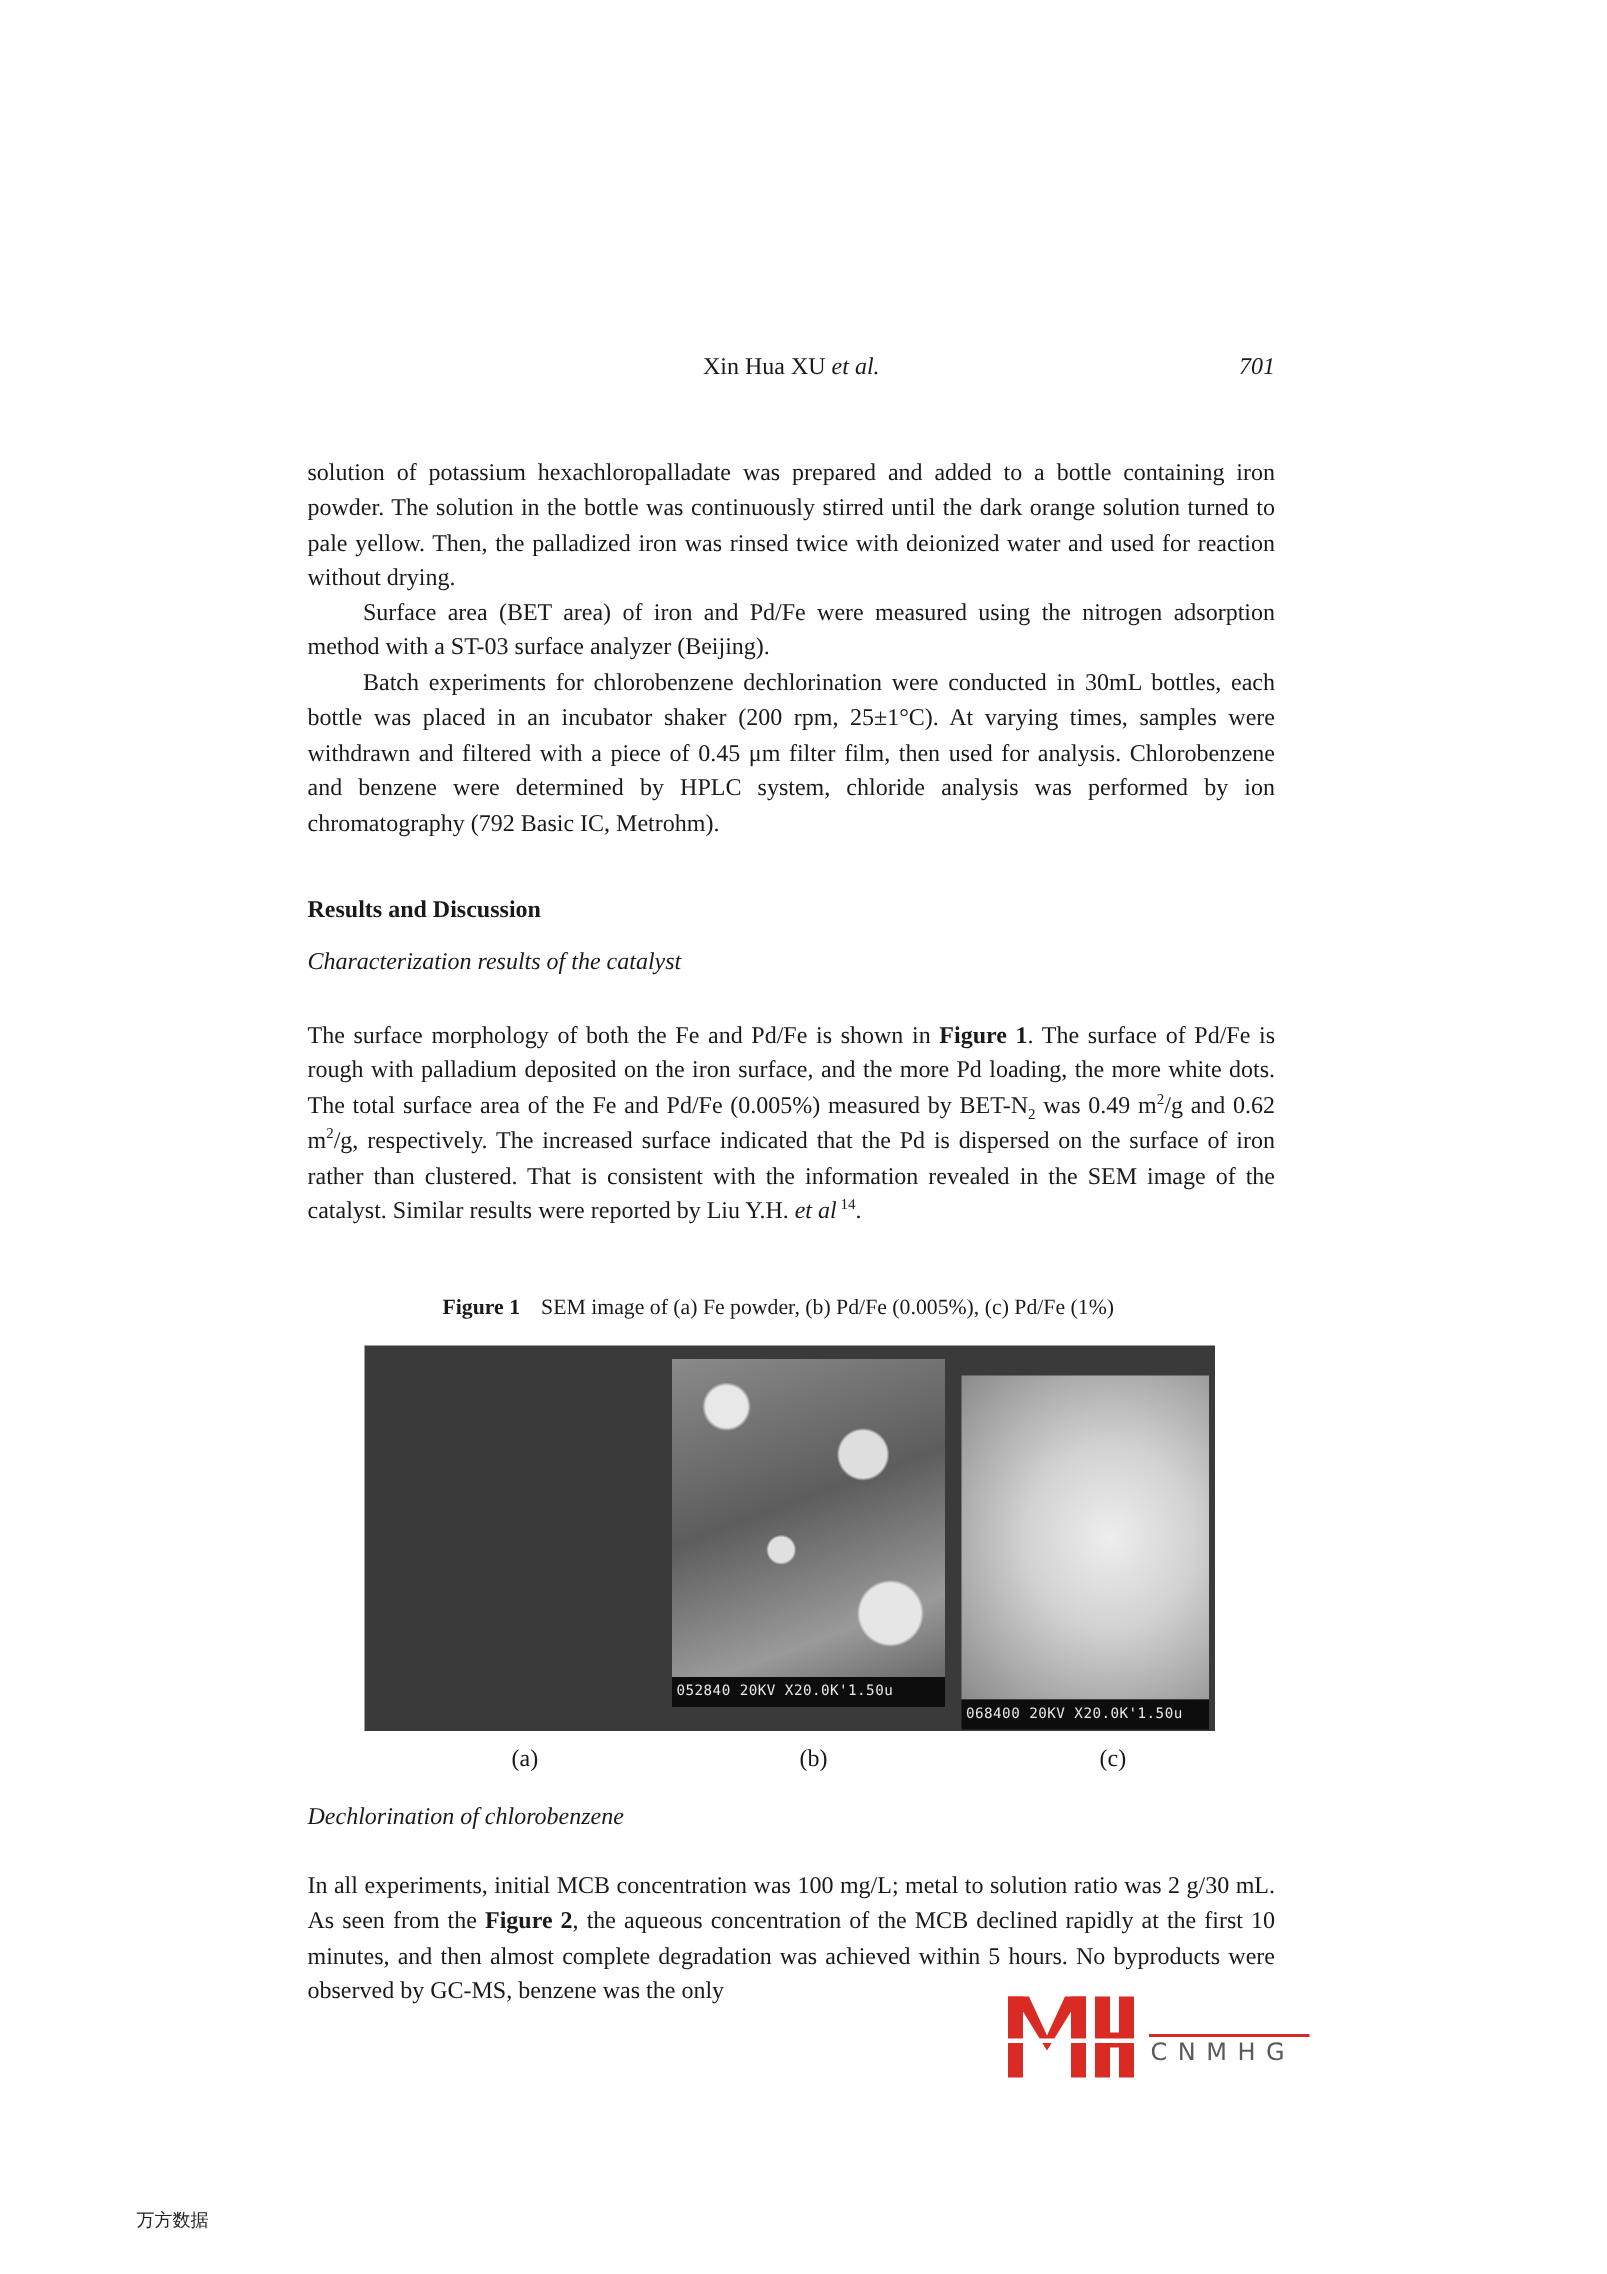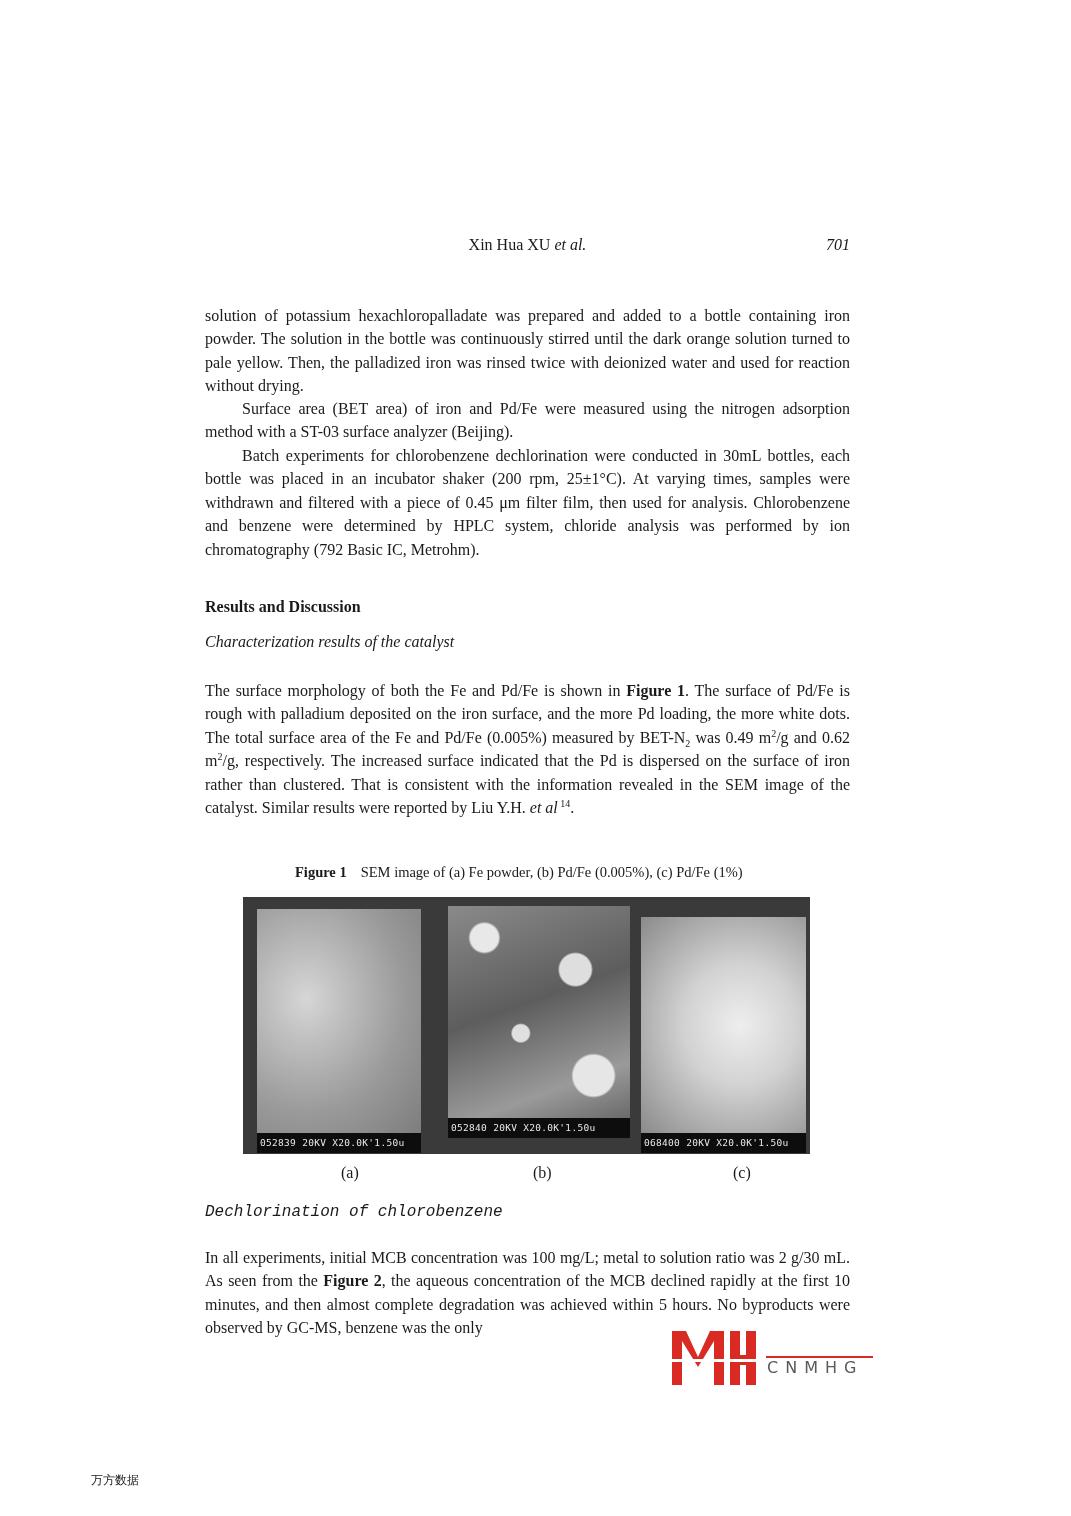--- a/index.html
+++ b/index.html
@@ -41,39 +41,35 @@
 <div class="body-text indent" style="top:444px;">Batch experiments for chlorobenzene dechlorination were conducted in 30mL bottles, each bottle was placed in an incubator shaker (200 rpm, 25±1°C).   At varying times, samples were withdrawn and filtered with a piece of 0.45 μm filter film, then used for analysis.  Chlorobenzene and benzene were determined by HPLC system, chloride analysis was performed by ion chromatography (792 Basic IC, Metrohm).</div>
 
 <div class="heading-bold" style="top:562px;margin-top:36px;">Results and Discussion</div>
 <div class="heading-italic" style="top:633px;">Characterization results of the catalyst</div>
 
 <div class="body-text" style="top:679px;"><span>The surface morphology of both the Fe and Pd/Fe is shown in </span><b>Figure 1</b><span>.   The surface of Pd/Fe is rough with palladium deposited on the iron surface, and the more Pd loading, the more white dots.   The total surface area of the Fe and Pd/Fe (0.005%) measured by BET-N</span><sub>2</sub><span> was 0.49 m</span><sup>2</sup><span>/g and 0.62 m</span><sup>2</sup><span>/g, respectively.  The increased surface indicated that the Pd is dispersed on the surface of iron rather than clustered.  That is consistent with the information revealed in the SEM image of the catalyst.   Similar results were reported by Liu Y.H. </span><i>et al</i><sup> 14</sup><span>.</span></div>
 
 <div class="caption"><b>Figure 1</b><span>SEM image of (a) Fe powder, (b) Pd/Fe (0.005%), (c) Pd/Fe (1%)</span></div>
 
 <div class="figure-frame">
-  <div class="panel" style="left:14px; top:12px; width:164px; height:244px;">
-    <div class="sem" style="background:radial-gradient(ellipse at 30% 40%, #d6d6d6 0%, #b8b8b8 30%, #9a9a9a 60%, #7d7d7d 100%), #a0a0a0;"></div>
-    <div class="sem-label">052839 20KV  X20.0K'1.50u</div>
-  </div>
   <div class="panel" style="left:205px; top:9px; width:182px; height:232px;">
     <div class="sem" style="background:radial-gradient(circle at 20% 15%, #e8e8e8 0 6%, transparent 7%), radial-gradient(circle at 70% 30%, #dedede 0 8%, transparent 9%), radial-gradient(circle at 40% 60%, #e0e0e0 0 5%, transparent 6%), radial-gradient(circle at 80% 80%, #e6e6e6 0 9%, transparent 10%), linear-gradient(160deg, #8a8a8a, #5d5d5d 45%, #9a9a9a 80%, #6a6a6a);"></div>
     <div class="sem-label">052840 20KV  X20.0K'1.50u</div>
   </div>
   <div class="panel" style="left:398px; top:20px; width:165px; height:236px;">
     <div class="sem" style="background:radial-gradient(ellipse at 60% 50%, #eeeeee 0%, #d2d2d2 40%, #a8a8a8 75%, #8a8a8a 100%);"></div>
     <div class="sem-label">068400 20KV  X20.0K'1.50u</div>
   </div>
 </div>
 
 <div class="sublabel" style="left:341px;">(a)</div>
 <div class="sublabel" style="left:533px;">(b)</div>
 <div class="sublabel" style="left:733px;">(c)</div>
 
-<div class="heading-italic" style="top:1203px;font-family:Liberation Mono, monospace;">Dechlorination of chlorobenzene</div>
+<div class="heading-italic" style="top:1203px;">Dechlorination of chlorobenzene</div>
 
 <div class="body-text" style="top:1246px;"><span>In all experiments, initial MCB concentration was 100 mg/L; metal to solution ratio was 2 g/30 mL.   As seen from the </span><b>Figure 2</b><span>, the aqueous concentration of the MCB declined rapidly at the first 10 minutes, and then almost complete degradation was achieved within 5 hours.  No byproducts were observed by GC-MS, benzene was the only</span></div>
 
 <div class="logo" style="background:#fff;">
   <svg width="90" height="60" viewBox="0 0 90 60">
     <g fill="#d92b24">
       <rect x="2" y="4" width="10" height="54"></rect>
       <polygon points="2,4 16,4 28,30 40,4 54,4 54,14 44,14 28,40 12,14 2,14"></polygon>
       <rect x="44" y="4" width="10" height="54"></rect>
       <rect x="60" y="4" width="10" height="54"></rect>

